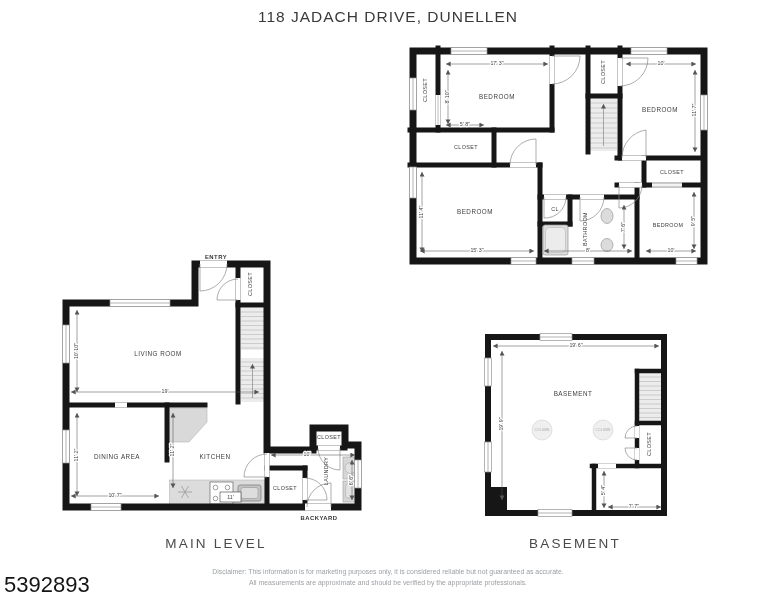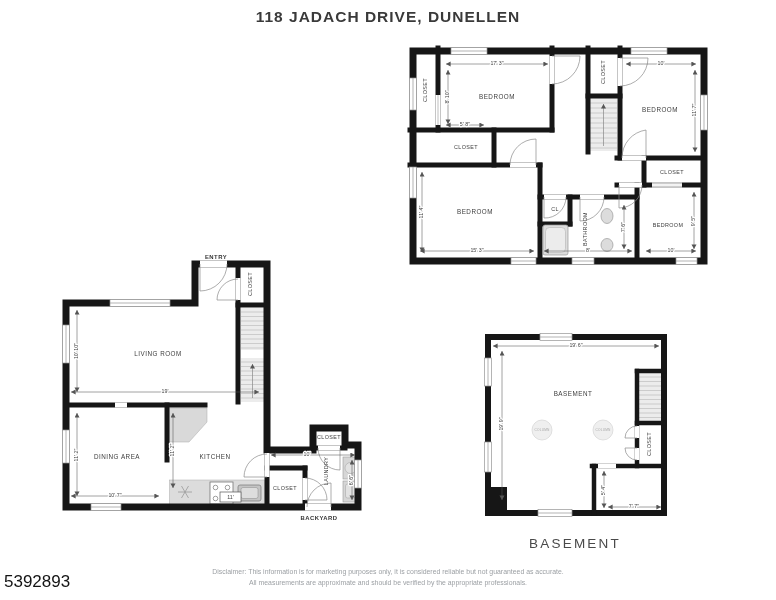--- a/index.html
+++ b/index.html
@@ -1,25 +1,25 @@
 <!DOCTYPE html>
 <html><head>
 <meta charset="utf-8">
 <style>
   html,body{margin:0;padding:0;background:#ffffff;}
   #stage{position:relative;width:776px;height:600px;background:#fff;overflow:hidden;
          font-family:"Liberation Sans", sans-serif;}
   .abs{position:absolute;}
   #title{top:8px;left:0;width:776px;text-align:center;font-size:15.5px;letter-spacing:1px;
-         color:#3a3a3a;font-weight:700;}
+         color:#3a3a3a;font-weight:400;}
   .plan-label{font-size:13.5px;letter-spacing:2.2px;color:#4a4a4a;text-align:center;}
   #upper-label{top:277px;left:420px;width:315px;}
   #main-label{top:536px;left:55px;width:322px;}
   #basement-label{top:536px;left:480px;width:190px;}
-  #listing-id{top:572px;left:4px;font-size:17px;color:#141414;}
+  #listing-id{top:572px;left:4px;font-size:22px;color:#141414;}
   #disclaimer{top:567px;left:0;width:776px;text-align:center;font-size:6.9px;line-height:1.55;
               color:#9b9fa3;}
   
   .wall{stroke:#161616;fill:none;stroke-linecap:square;}
   .w7{stroke-width:7;} .w6{stroke-width:6;} .w5{stroke-width:5;} .w45{stroke-width:4.5;}
   .gap{fill:#ffffff;stroke:none;}
   .door{stroke:#8a8a8a;stroke-width:0.7;fill:none;}
   .slider{stroke:#a5a5a5;stroke-width:0.7;fill:none;}
   .win{fill:#ffffff;stroke:#949494;stroke-width:0.7;}
   .winline{stroke:#949494;stroke-width:0.7;}
@@ -272,20 +272,21 @@
 
     <text class="dim" x="22" y="101" transform="rotate(-90 22 101)">10' 10"</text>
     <text class="dim" x="110" y="142">19'</text>
     <text class="dim" x="22" y="205" transform="rotate(-90 22 205)">11' 2"</text>
     <text class="dim" x="60" y="246">10' 7"</text>
     <text class="dim" x="118" y="200" transform="rotate(-90 118 200)">11' 2"</text>
     <text class="dim" x="175.5" y="247.5">11'</text>
     <text class="dim" x="252" y="205">10'</text>
     <text class="dim" x="297" y="230" transform="rotate(-90 297 230)">6' 6"</text>
   </svg>
+  <div id="main-label" class="abs plan-label">MAIN LEVEL</div>
 
   <svg class="abs" style="left:480px;top:332px;" width="195" height="195" viewBox="0 0 195 195">
     <defs>
       <marker id="arrB" markerUnits="userSpaceOnUse" markerWidth="6" markerHeight="6" refX="4.6" refY="2.5" orient="auto-start-reverse">
         <path d="M0 0L4.6 2.5L0 5Z" fill="#555"></path>
       </marker>
     </defs>
 
     <g>
       <rect class="stairbg" x="159" y="41" width="23" height="48"></rect>

